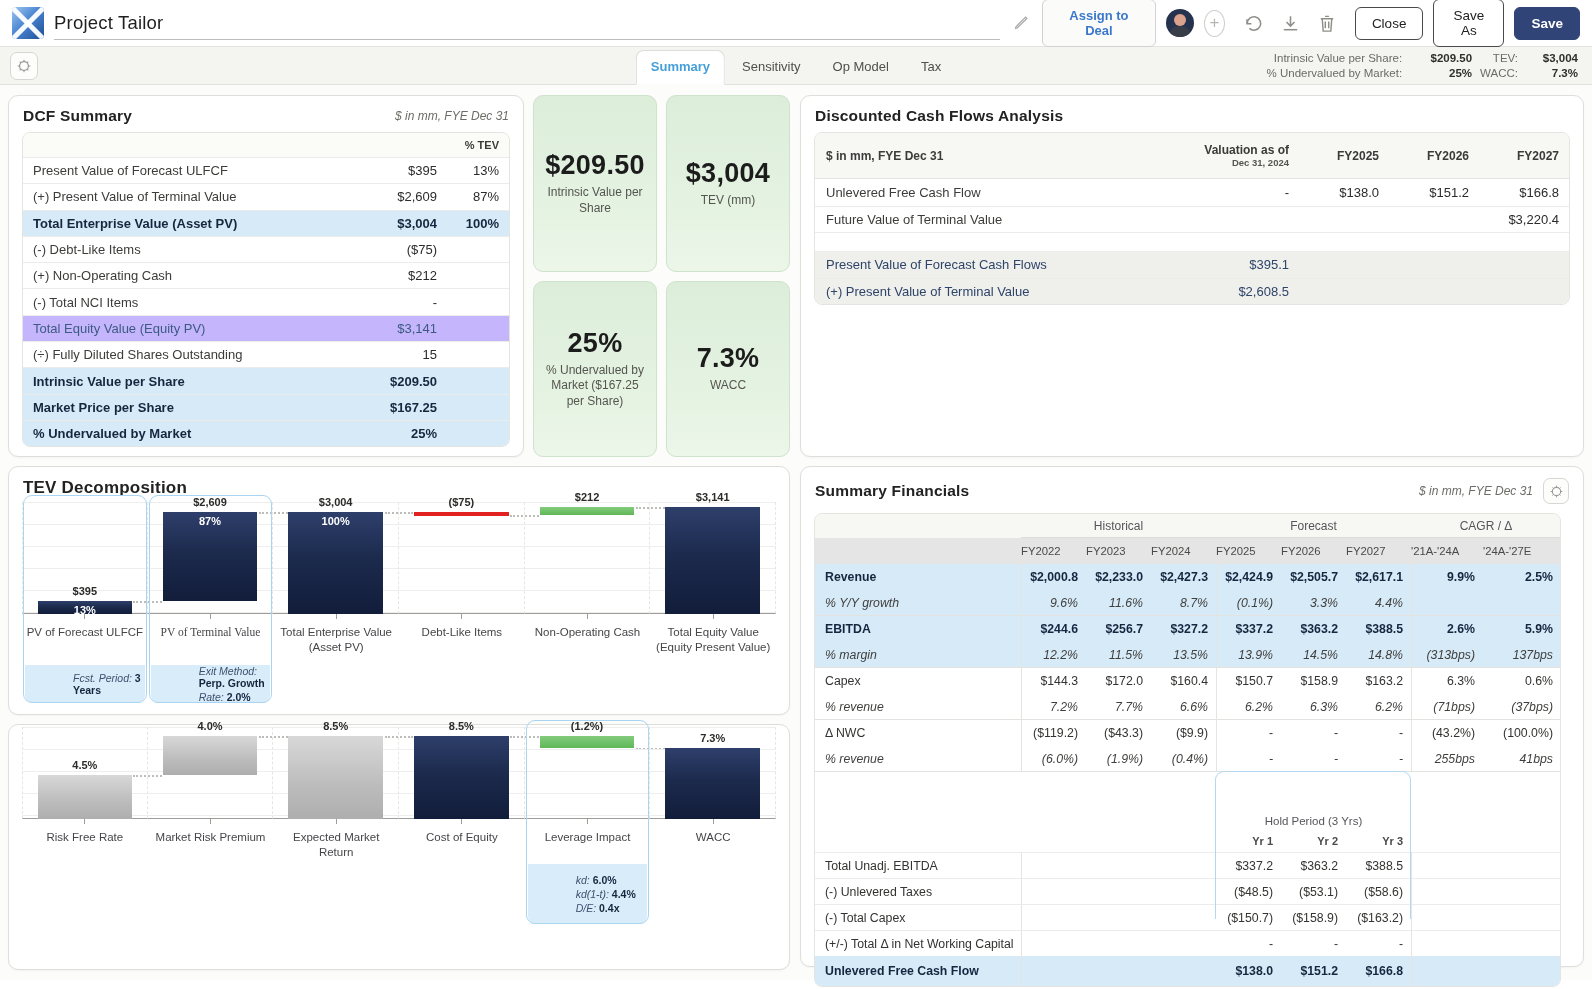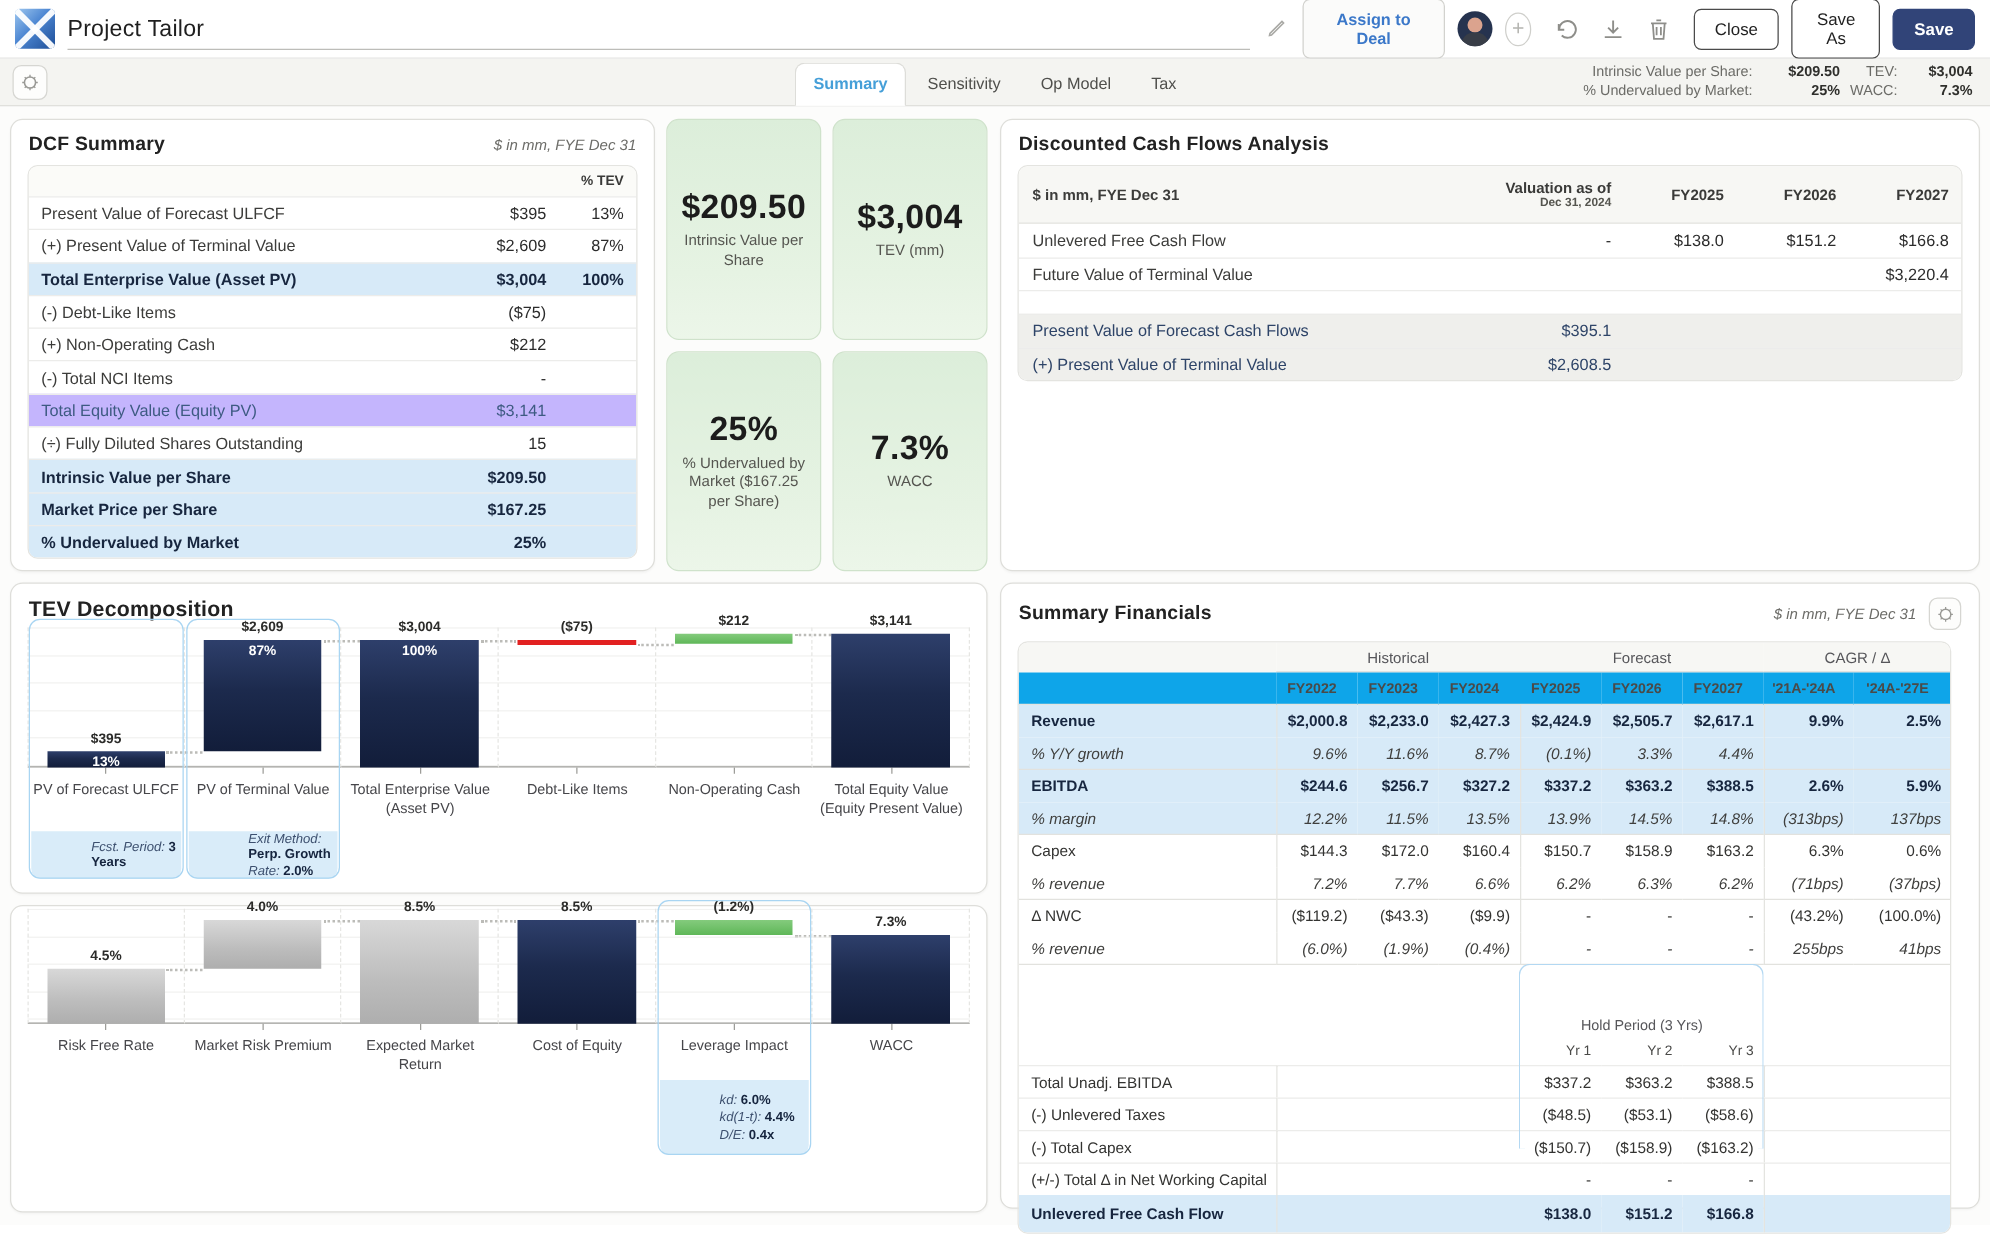--- a/index.html
+++ b/index.html
@@ -115,23 +115,23 @@
   .sf-cell{height:26px;line-height:26px;font-size:12.3px;text-align:right;padding-right:8px;white-space:nowrap;color:#333331;}
   .sf-cell.lblc{text-align:left;padding-left:10px;}
   .sf-cell.b{font-weight:bold;color:#17263f;}
   .sf-cell.i{font-style:italic;color:#3f3f3d;}
   .sf-cell.hl{background:#d7eaf8;}
   .sf-cell.bb{border-bottom:1px solid #e2e2de;}
   .sf-cell.bt{border-top:1px solid #ececea;}
   .sf-cell.vl{border-left:1px solid #e4e4e0;}
   .sf-grp{height:24px;line-height:24px;font-size:12px;color:#56565a;text-align:center;background:#f7f7f4;}
   .sf-grp.u{border-bottom:1px solid #dcdcd8;}
-  .sf-colh{height:26px;line-height:26px;font-size:11.3px;font-weight:bold;color:#4a4a48;text-align:center;padding-right:8px;background:#0ea5e9;border-bottom:1px solid #e4e4e0;white-space:nowrap;}
+  .sf-colh{height:26px;line-height:26px;font-size:11.3px;font-weight:normal;color:#4a4a48;text-align:left;padding-right:8px;background:#e5e5e5;border-bottom:1px solid #e4e4e0;white-space:nowrap;}
   .sf-holdtitle{height:24px;line-height:26px;font-size:11.5px;color:#56565a;text-align:center;}
-  .sf-yr{height:20px;line-height:18px;font-size:11px;font-weight:normal;color:#4a4a48;text-align:right;padding-right:8px;}
+  .sf-yr{height:20px;line-height:18px;font-size:11px;font-weight:bold;color:#4a4a48;text-align:right;padding-right:8px;}
   .sf-cell.ufcf{height:30px;line-height:30px;}
   .sf-hold-box{position:absolute;left:401px;top:258px;width:196px;height:148px;border:1.5px solid #b3d8f2;border-bottom:none;border-radius:9px 9px 0 0;pointer-events:none;}
 
   
   svg.ic{display:block;}
 </style>
 </head>
 <body>
 
 <div class="app-header">
@@ -323,21 +323,21 @@
                 </div>
               </div>
               <div class="wf-col boxed">
                 <div class="wf-plot" style="height: 112px;">
                   <div class="wf-bar c-navy" style="top: 10.0461px; height: 88.5479px;">
                     <span class="wf-inner">87%</span>
                   </div>
                   <div class="wf-val" style="top: -5.95394px;">$2,609</div>
                 </div>
                 <div class="wf-tick"></div>
-                <div class="wf-label" style="height: 46px;">PV of Terminal Value</div>
+                <div class="wf-label" style="height: 46px; font-family: Liberation Serif, serif;">PV of Terminal Value</div>
                 <div class="wf-footer chip" style="height: 38px;">
                   <div class="wf-fline"><span class="k">Exit Method: </span><span class="v">Perp. Growth</span></div>
                   <div class="wf-fline"><span class="k">Rate: </span><span class="v">2.0%</span></div>
                 </div>
               </div>
               <div class="wf-col">
                 <div class="wf-plot" style="height: 112px;">
                   <div class="wf-bar c-navy" style="top: 10.0461px; height: 101.954px;">
                     <span class="wf-inner">100%</span>
                   </div>

